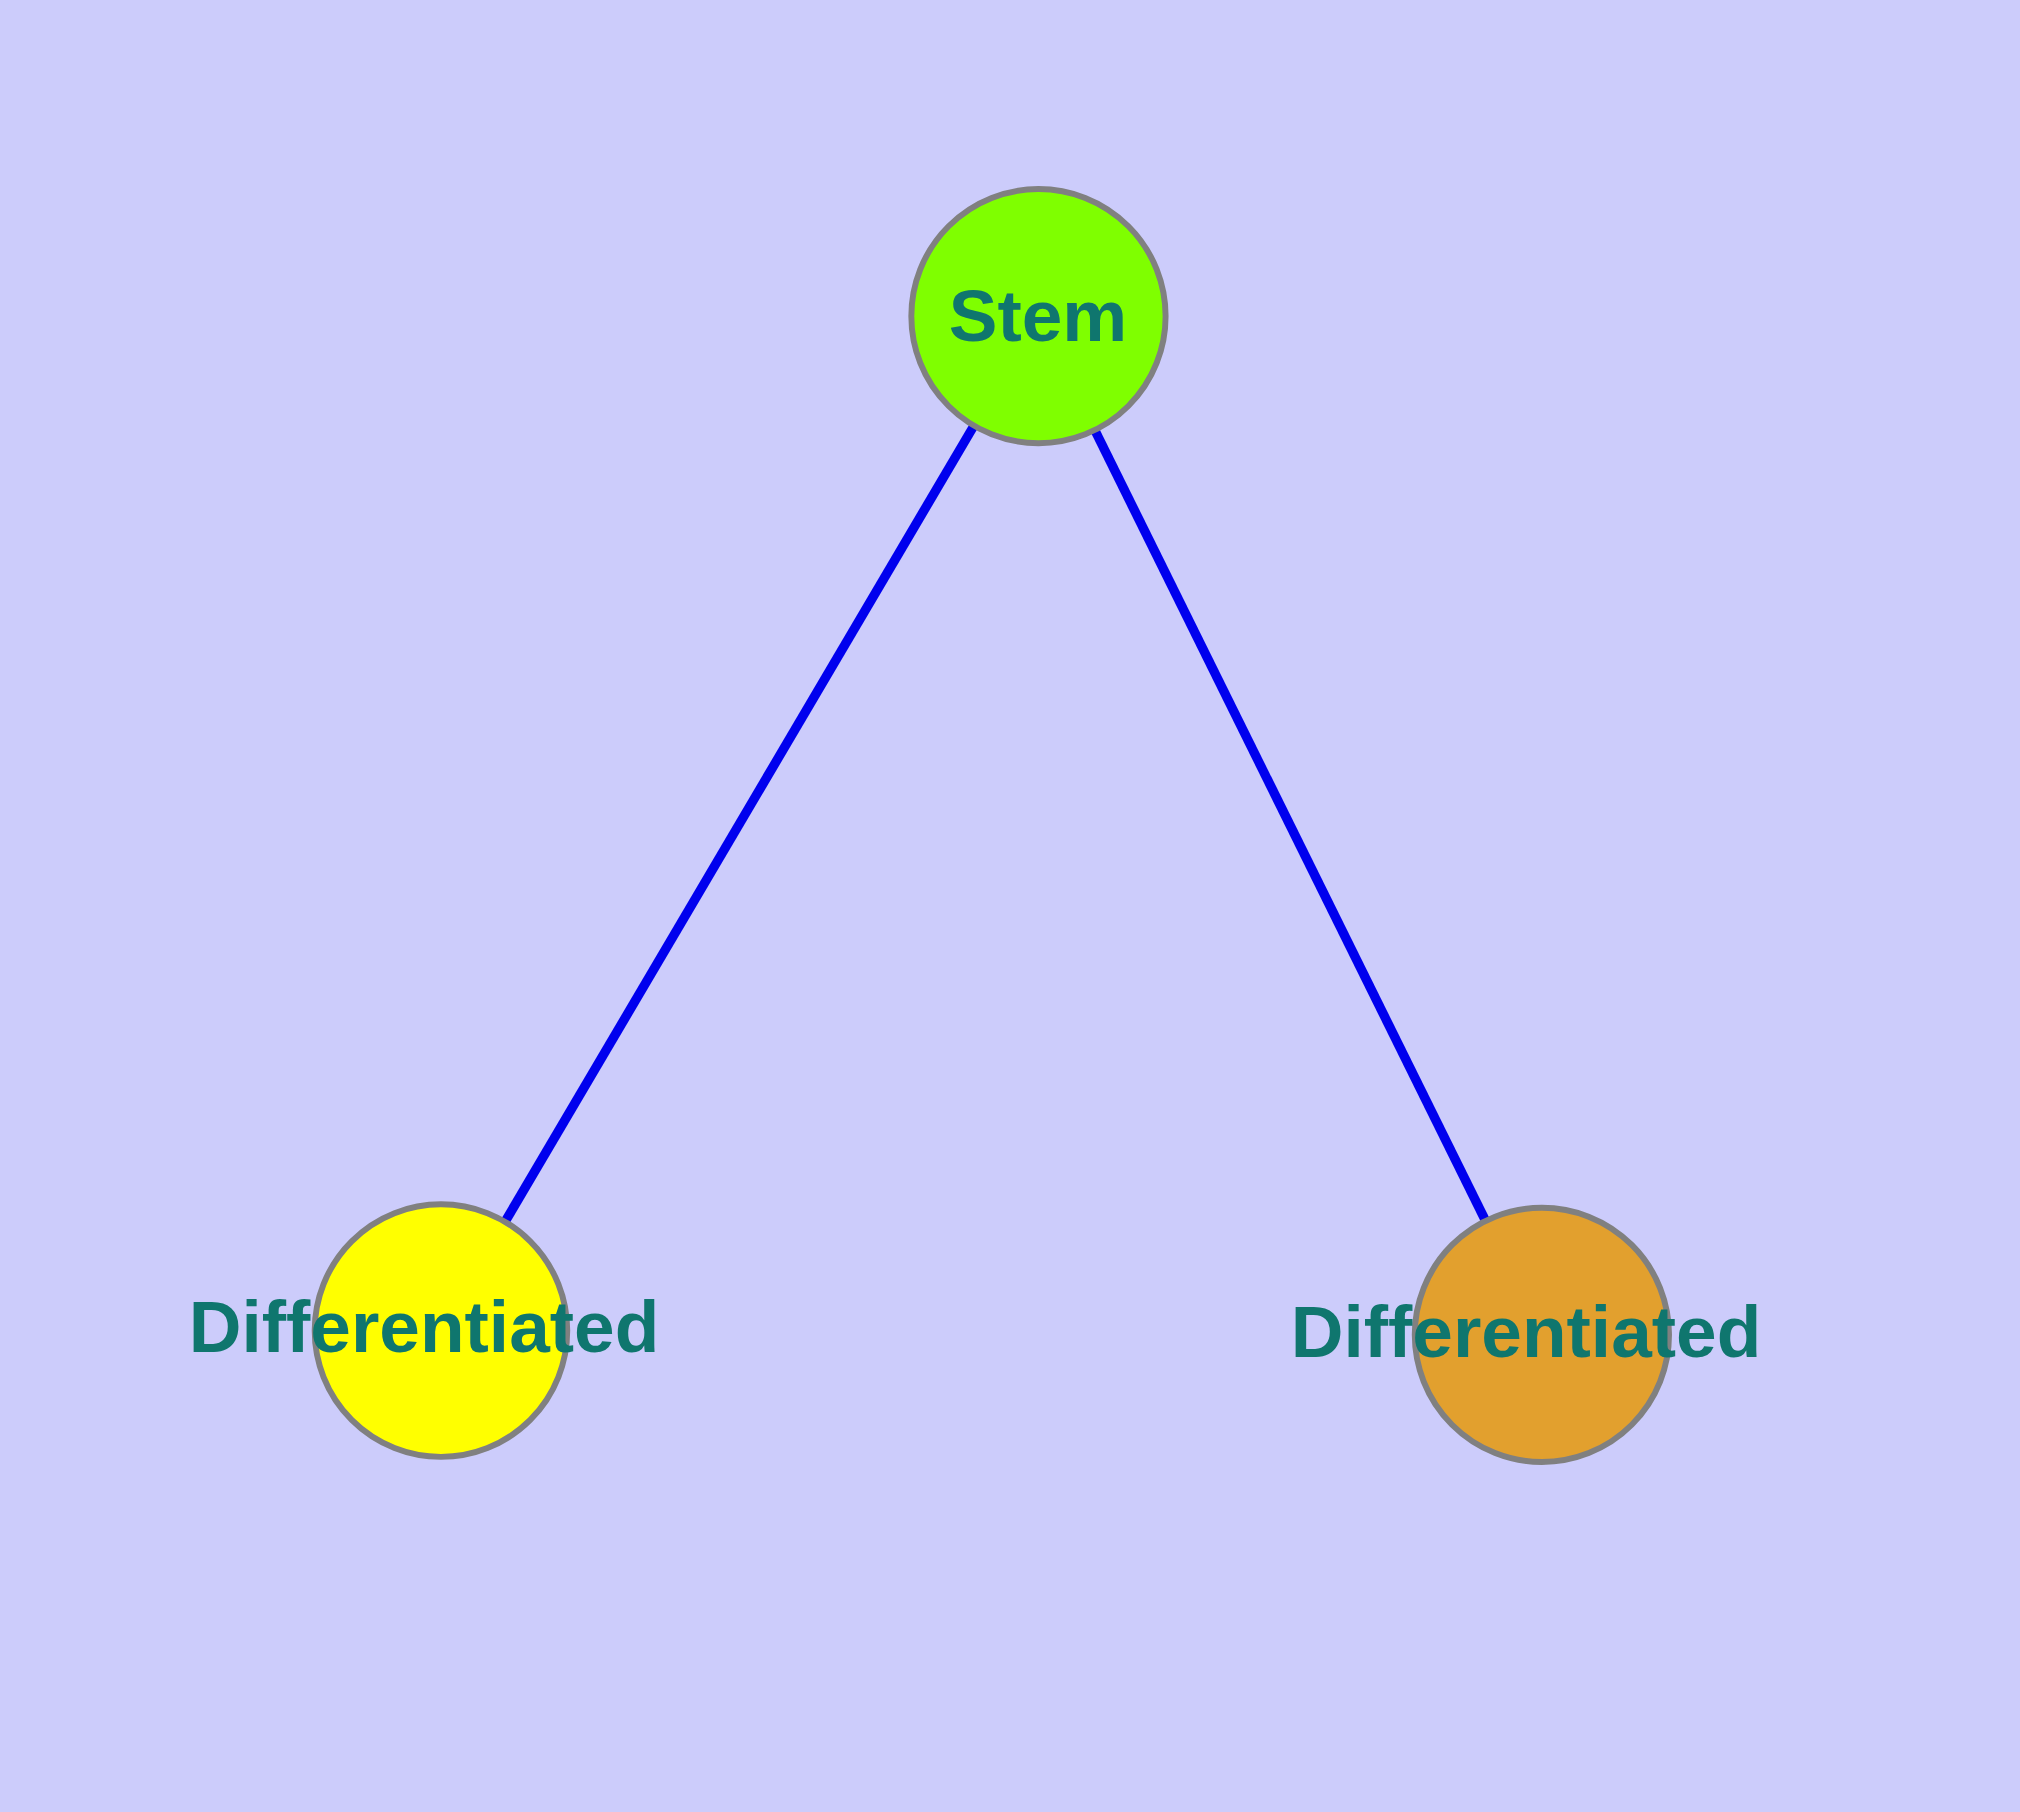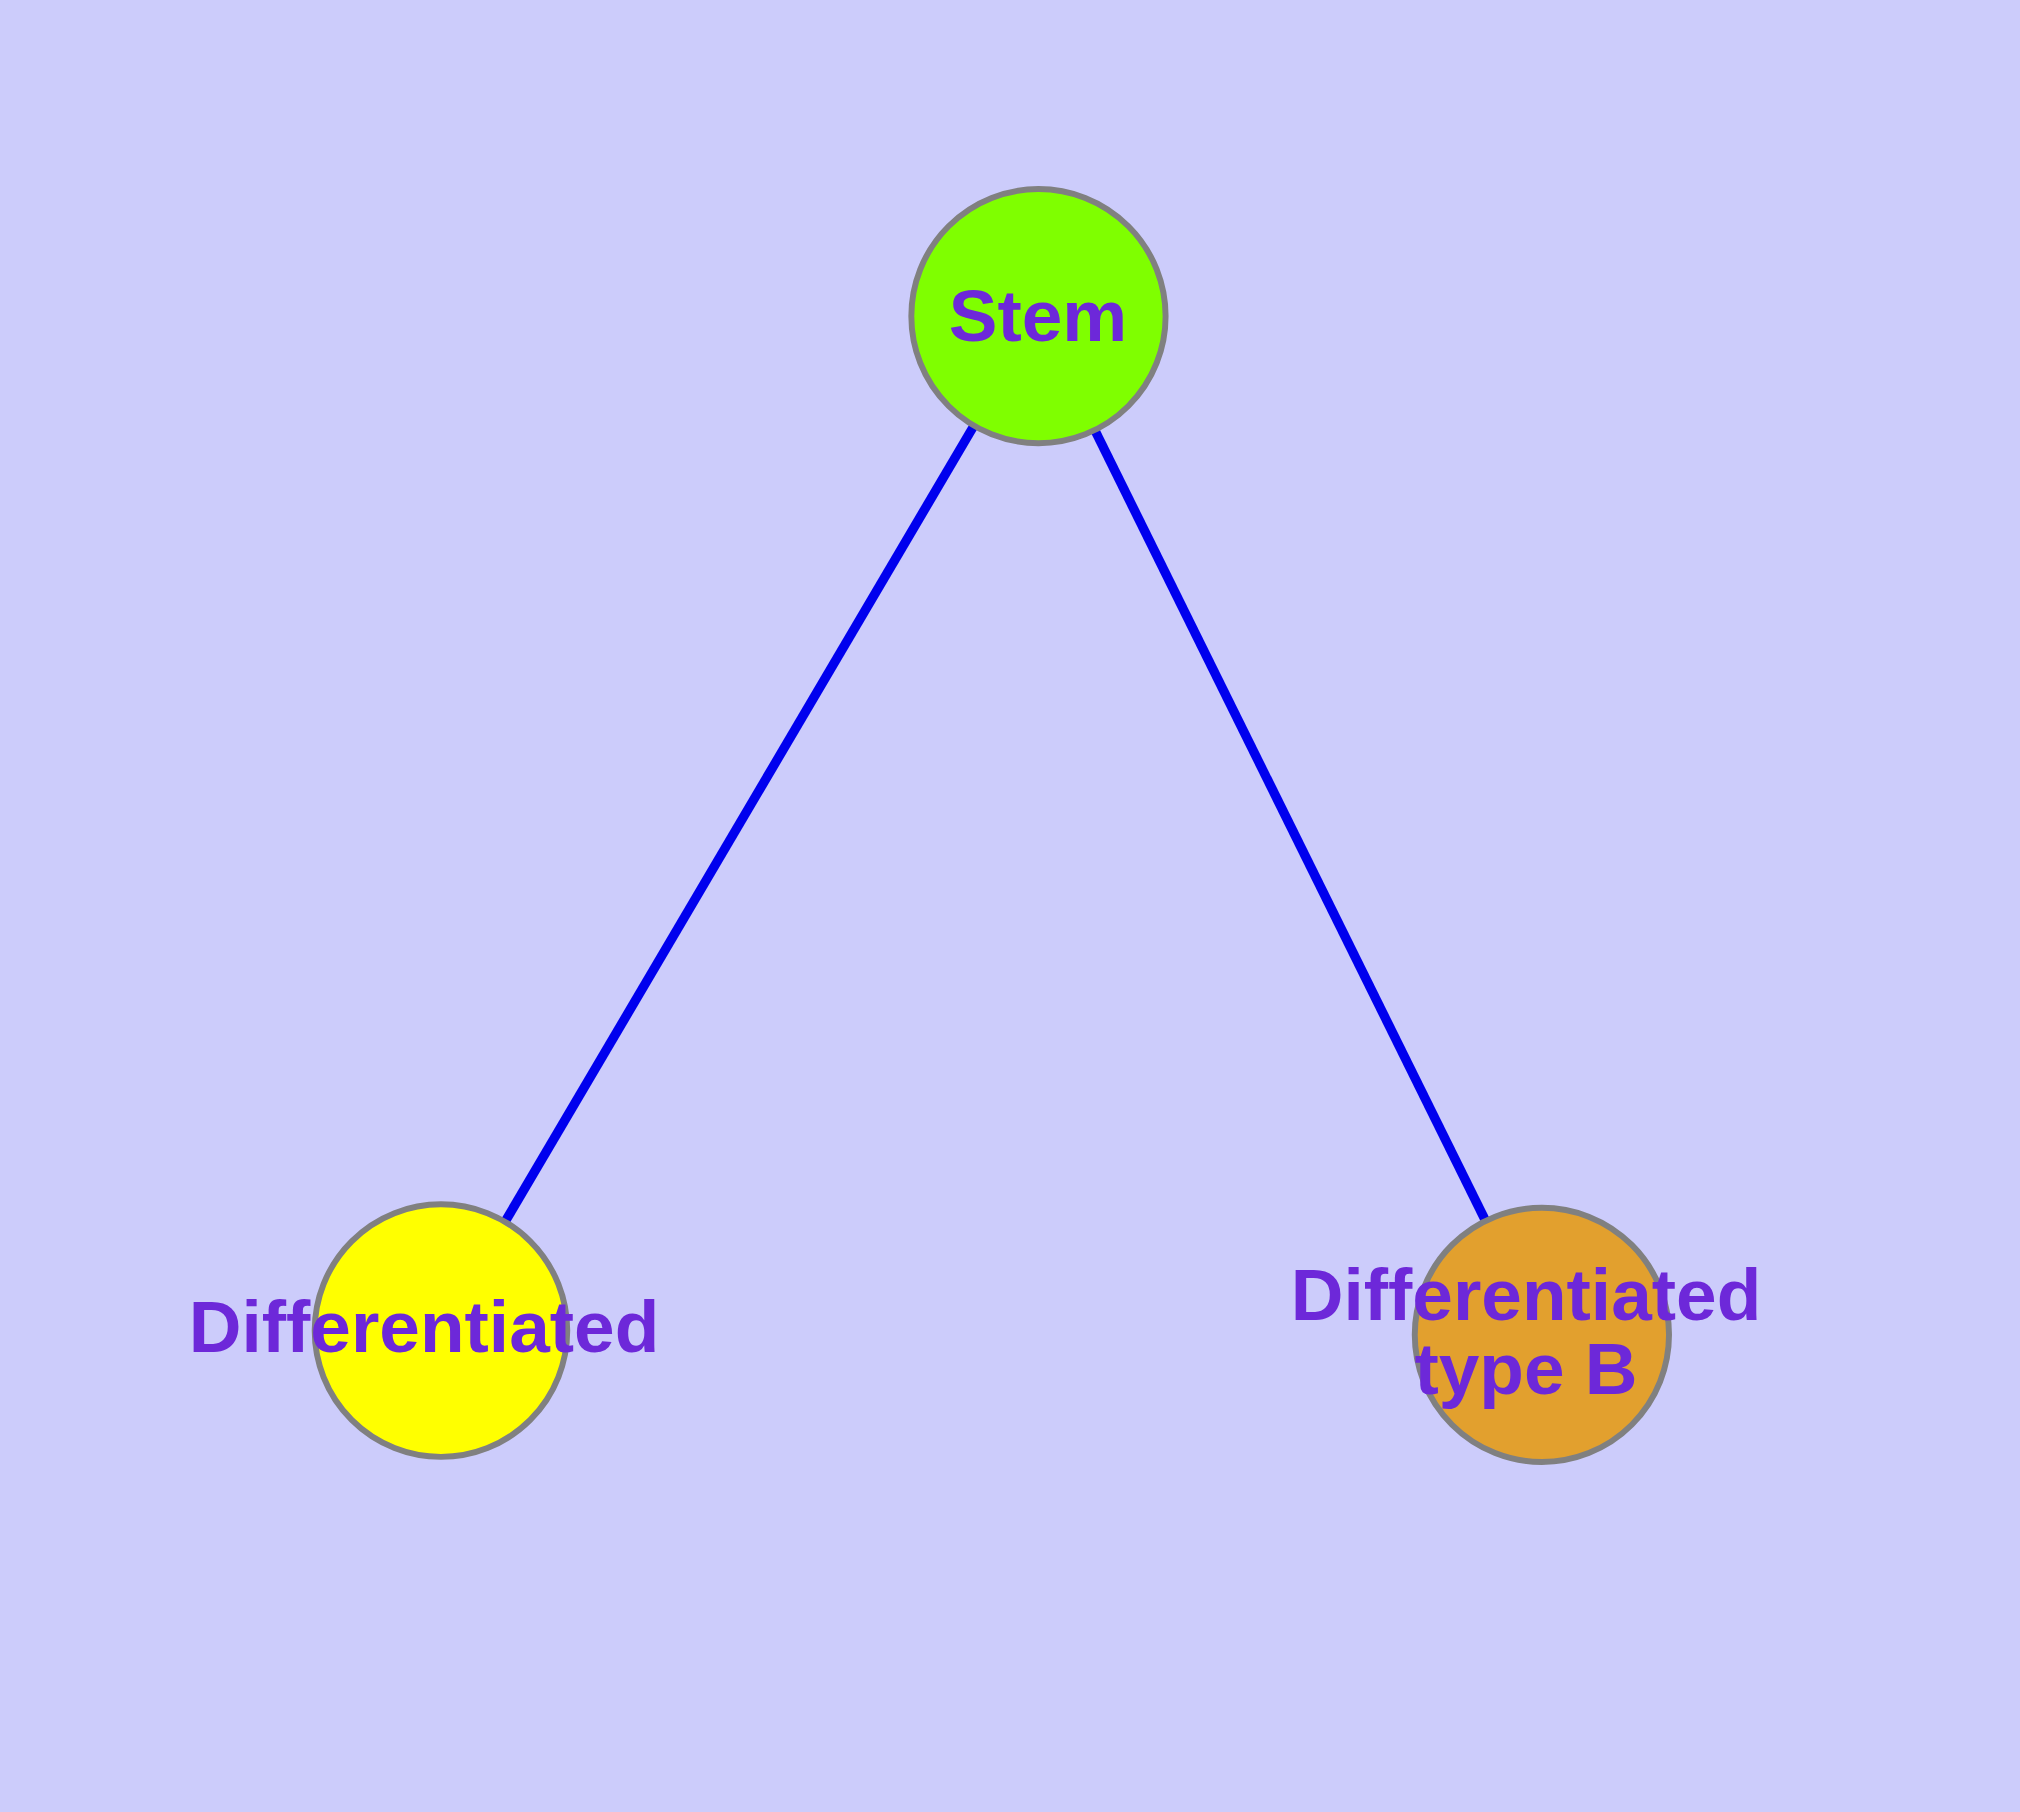--- a/index.html
+++ b/index.html
@@ -20,21 +20,21 @@
     left: 0;
     top: 0;
     width: 2021px;
     height: 1812px;
   }
   .node-label {
     position: absolute;
     text-align: center;
     font-family: "Liberation Sans", sans-serif;
     font-weight: bold;
-    color: #6d28d9;
+    color: #0f766e;
     line-height: 1.02;
     white-space: nowrap;
     pointer-events: none;
   }
   #label-stem {
     font-size: 73px;
     left: 1038px;
     top: 316px;
     transform: translate(-50%, -50%);
   }
@@ -73,17 +73,16 @@
   <div class="node-label" id="label-stem">
     <div>Stem</div>
   </div>
 
   <div class="node-label" id="label-type-a">
     <div>Differentiated</div>
   </div>
 
   <div class="node-label" id="label-type-b">
     <div>Differentiated</div>
-    <div>type B</div>
   </div>
 
 </div>
 
 
 </body></html>

